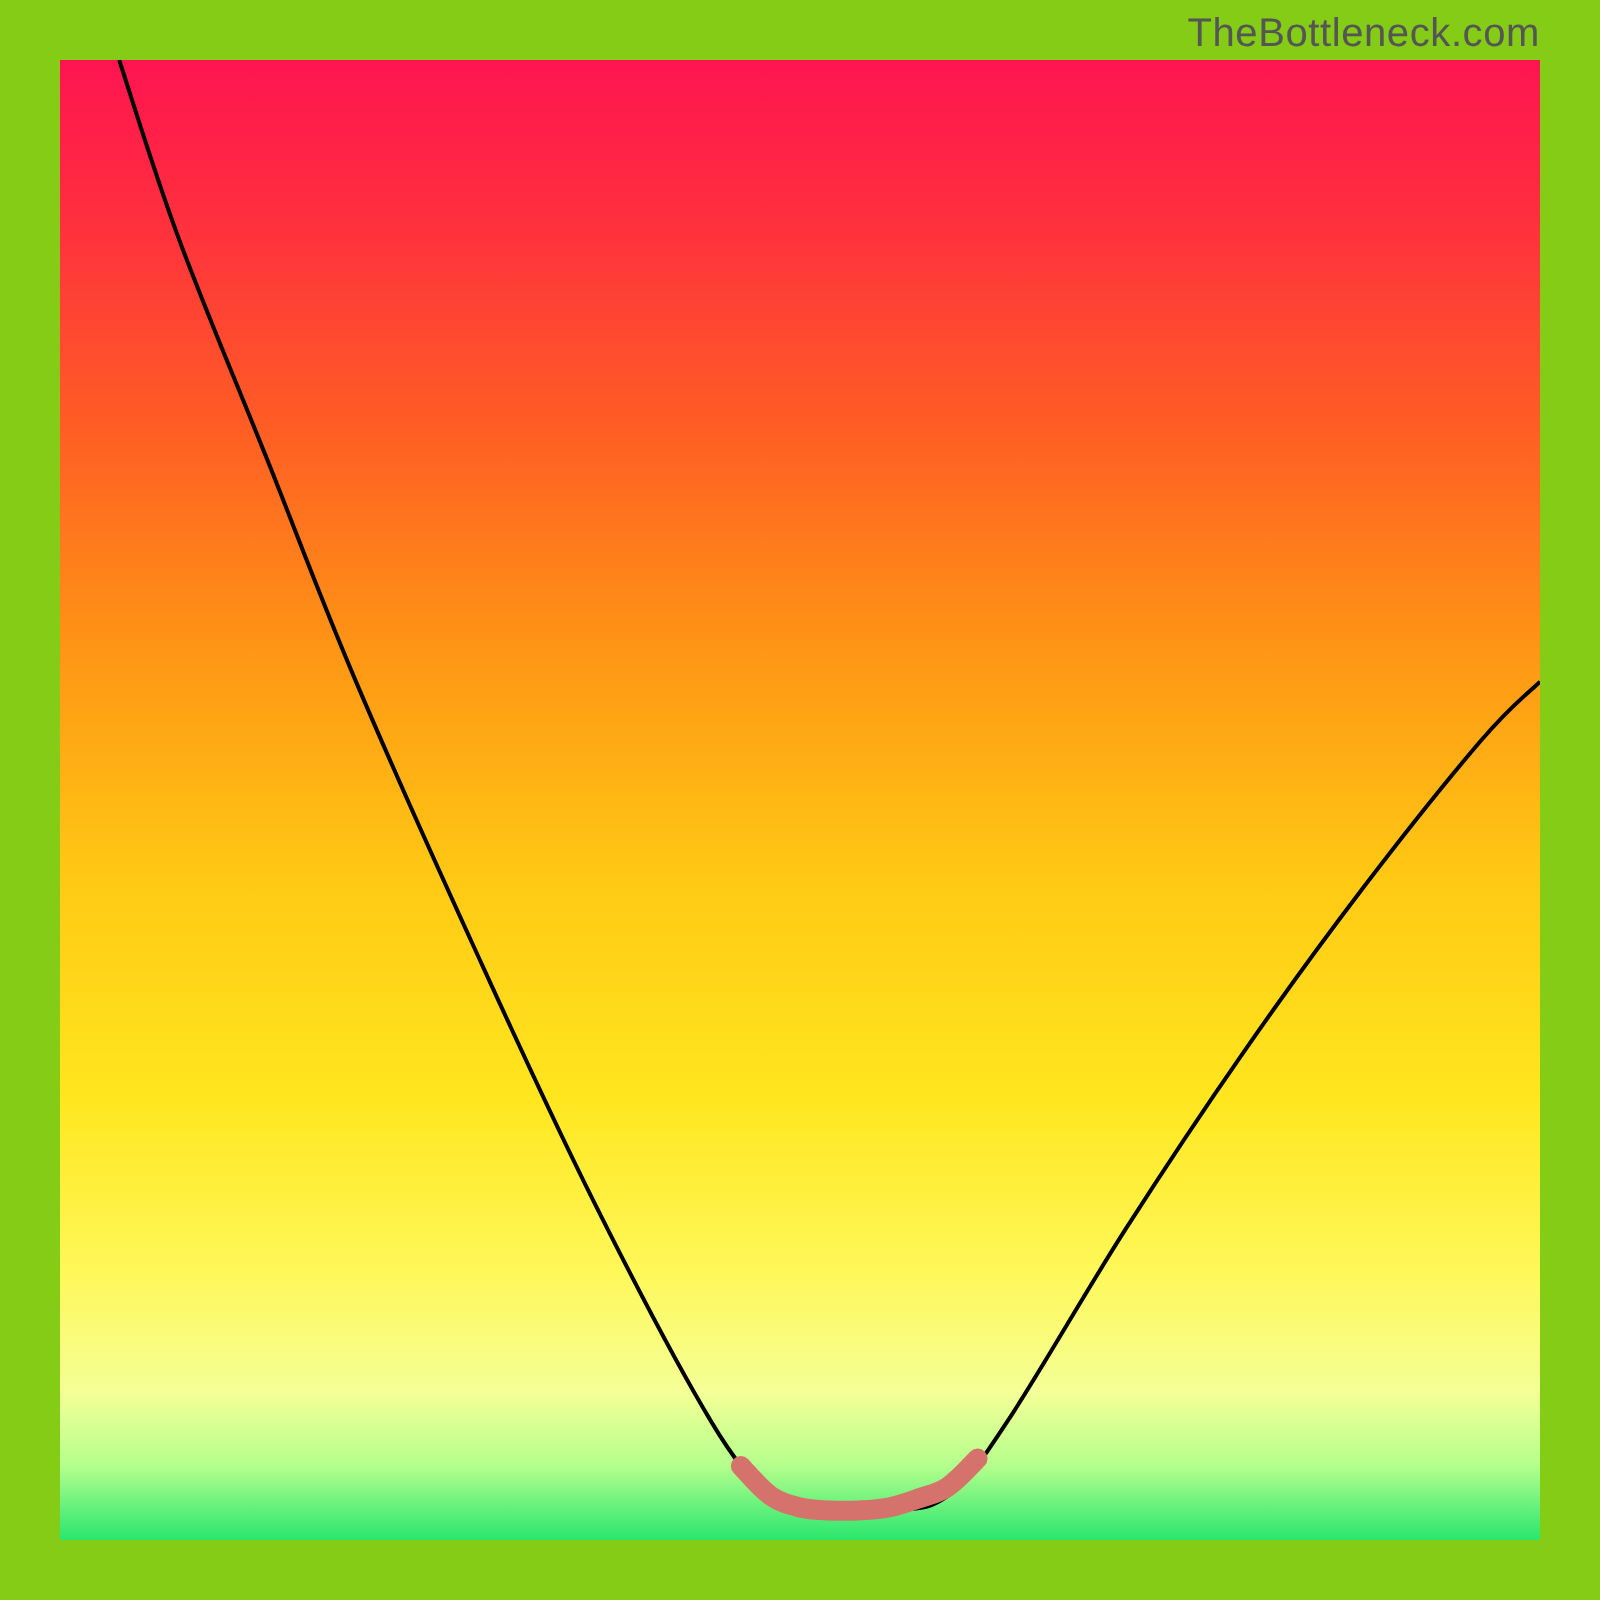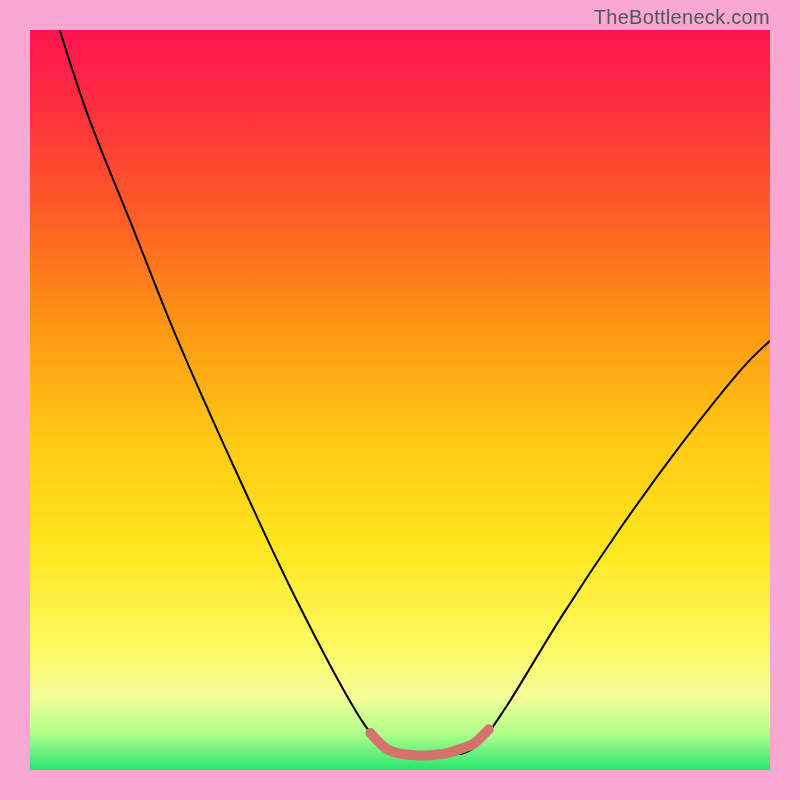--- a/index.html
+++ b/index.html
@@ -1,17 +1,17 @@
 <!DOCTYPE html>
 <html><head>
 <meta charset="utf-8">
 <style>
   * { margin: 0; padding: 0; box-sizing: border-box; }
   body { width: 800px; height: 800px; overflow: hidden; background: #000; font-family: Arial, sans-serif; }
-  .container { position: relative; width: 800px; height: 800px; background: #f9a8d4; }
+  .container { position: relative; width: 800px; height: 800px; background: #84cc16; }
   .plot-area { position: absolute; left: 30px; top: 30px; width: 740px; height: 740px; }
   .gradient-bg { position: absolute; left: 0; top: 0; width: 100%; height: 100%; }
   .curve-svg { position: absolute; left: 0; top: 0; width: 100%; height: 100%; }
   .watermark { position: absolute; top: 6px; right: 30px; color: #555; font-size: 20px; font-weight: 500; letter-spacing: 0.3px; }
 </style>
 </head>
 <body>
 
 <div class="container">
   <div class="watermark">TheBottleneck.com</div>

